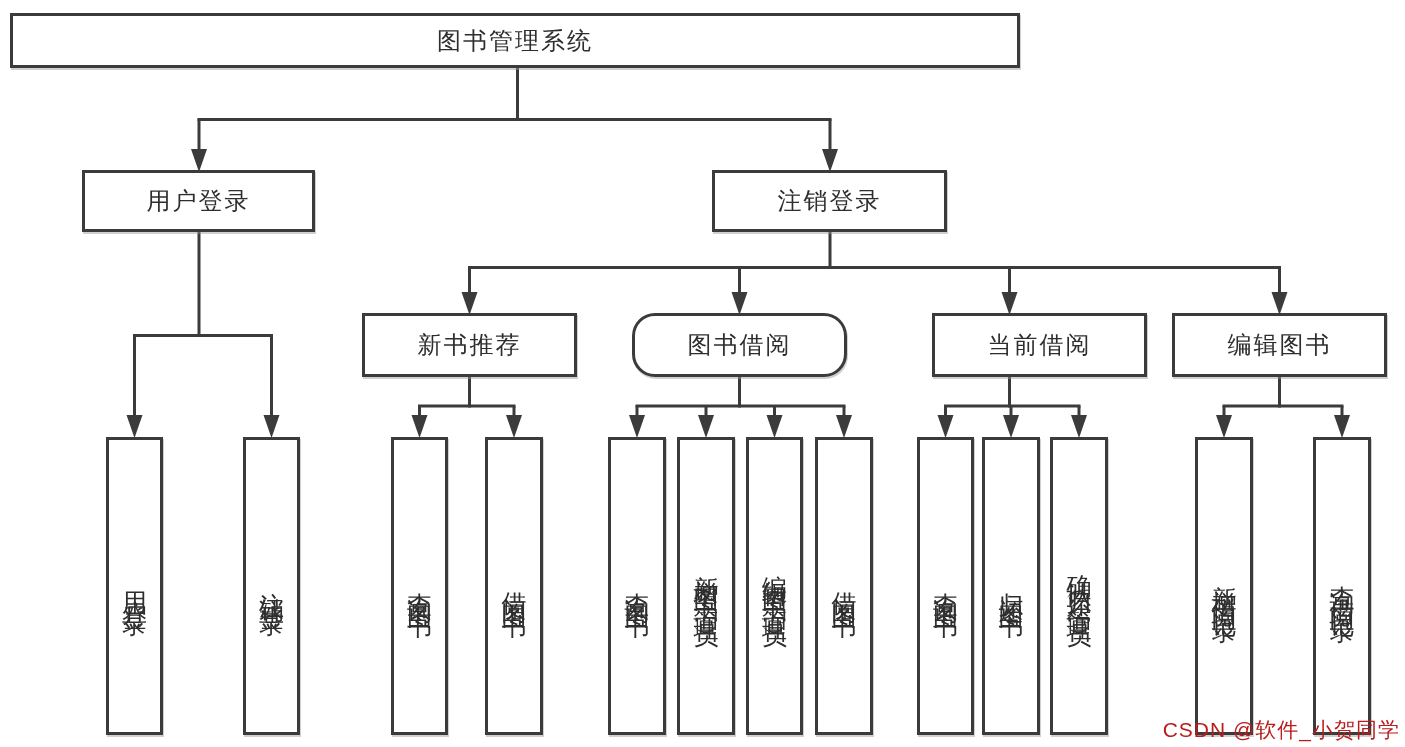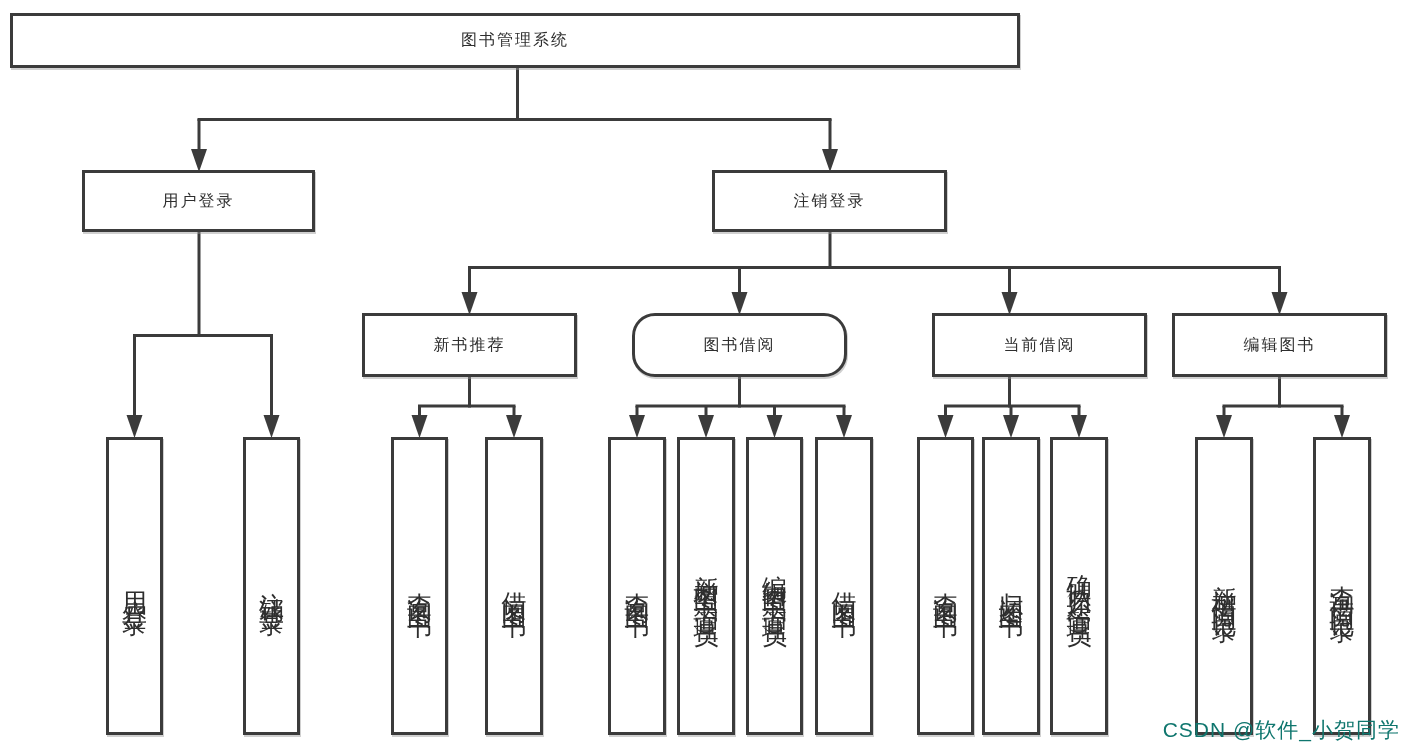--- a/index.html
+++ b/index.html
@@ -20,21 +20,21 @@
     position: absolute;
     box-sizing: border-box;
     background: #ffffff;
     border: 3px solid #3b3b3b;
     display: flex;
     align-items: center;
     justify-content: center;
     color: #2e2e2e;
     box-shadow: 1px 2px 0 rgba(150,150,150,0.45);
   }
-  .hbox { font-size: 16px; letter-spacing: 2px; white-space: nowrap; }
+  .hbox { font-size: 24px; letter-spacing: 2px; white-space: nowrap; }
   .root-box { left: 10px; top: 13px; width: 1010px; height: 55px; }
   .b-user-login { left: 82px;  top: 170px; width: 233px; height: 62px; }
   .b-book-mgmt  { left: 712px; top: 170px; width: 235px; height: 62px; }
   .b-nb { left: 362px;  top: 313px; width: 215px; height: 64px; }
   .b-bb { left: 632px;  top: 313px; width: 215px; height: 64px; border-radius: 23px; }
   .b-cb { left: 902px;  top: 313px; width: 215px; height: 64px; margin-left: 30px; }
   .b-br { left: 1172px; top: 313px; width: 215px; height: 64px; }
   .vbox {
     top: 437px;
     height: 298px;
@@ -59,21 +59,21 @@
   .v10 { left: 982px;  width: 58px; }
   .v11 { left: 1050px; width: 58px; }
   .v12 { left: 1195px; width: 58px; }
   .v13 { left: 1313px; width: 58px; }
   .watermark {
     position: absolute;
     right: 5px;
     top: 716px;
     font-size: 21px;
     letter-spacing: 1px;
-    color: #0f766e;
+    color: #b91c1c;
     white-space: nowrap;
   }
 </style>
 </head>
 <body>
 
 <div class="stage">
 
   <svg class="connectors" viewBox="0 0 1405 747" xmlns="http://www.w3.org/2000/svg">
     <g stroke="#3b3b3b" stroke-width="3" fill="none">

